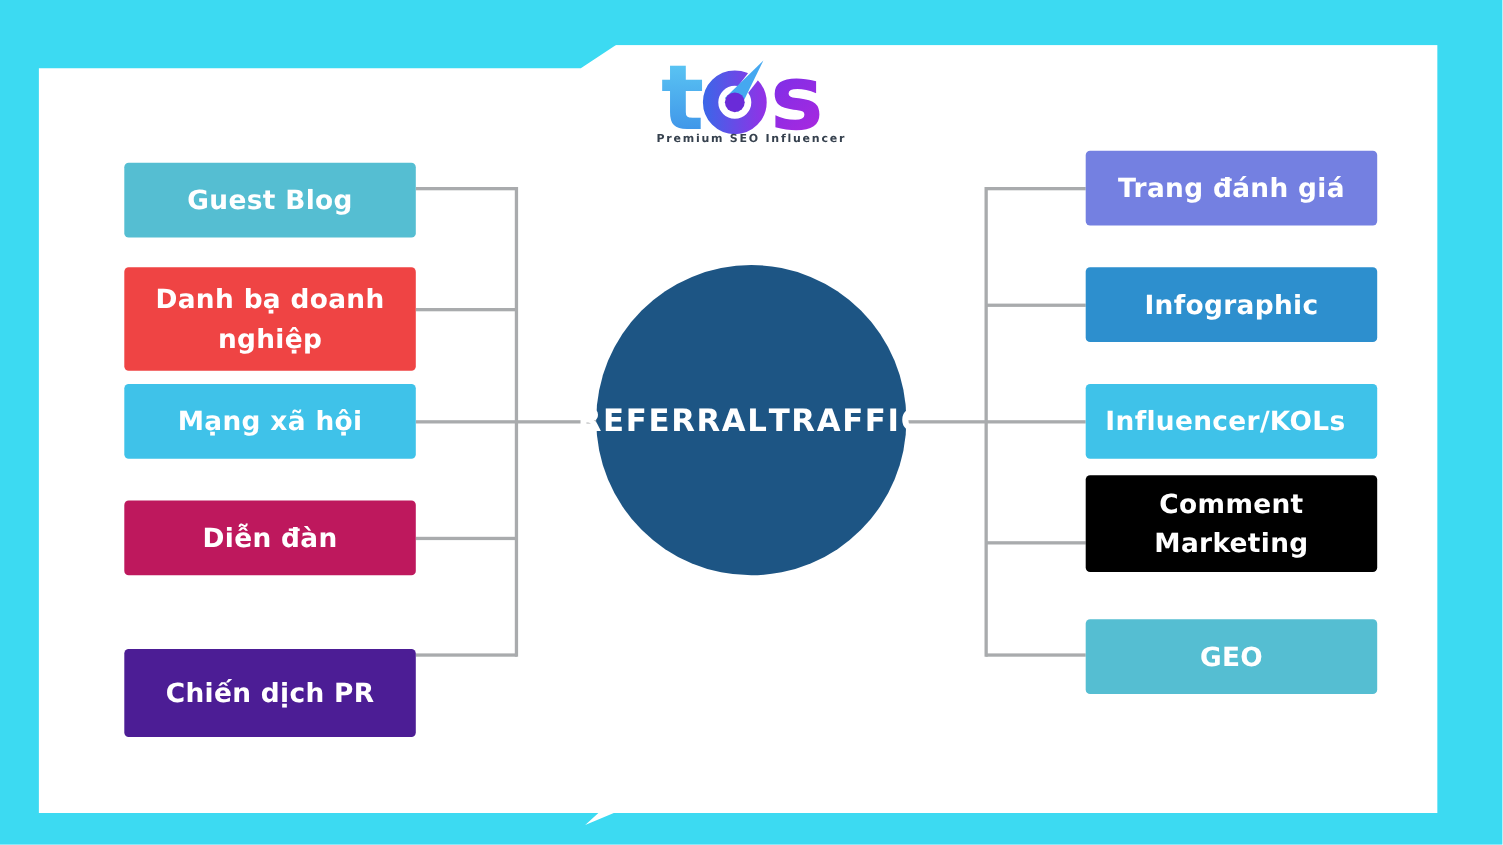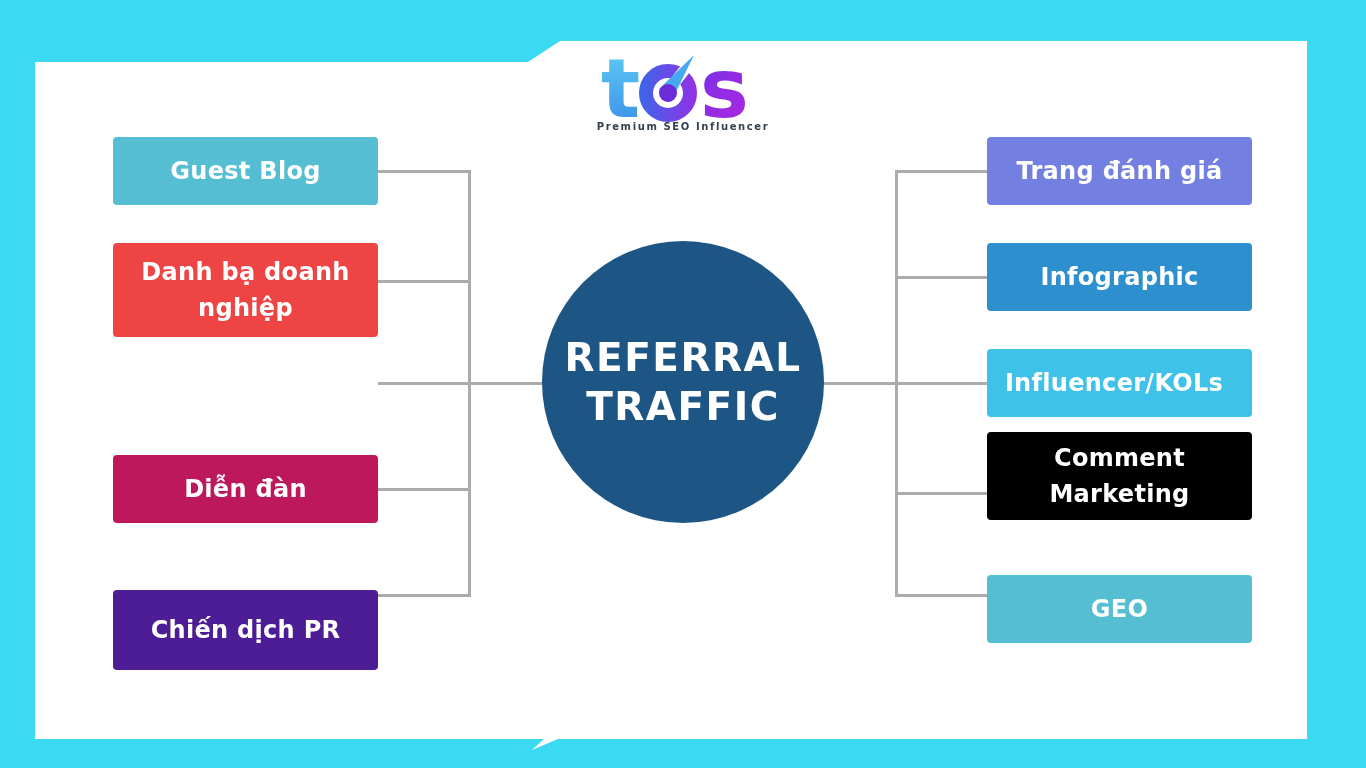--- a/index.html
+++ b/index.html
@@ -20,22 +20,22 @@
   .node{
     position:absolute;width:265px;display:flex;align-items:center;justify-content:center;
     text-align:center;color:#fff;font-weight:bold;font-size:24px;letter-spacing:.3px;
     line-height:1.5;border-radius:4px;padding:0 26px;box-sizing:border-box;
   }
   .node.col-left{left:113px;}
   .node.col-right{left:987px;}
   .conn{position:absolute;}
   .center-circle{
     position:absolute;left:542px;top:241px;width:282px;height:282px;border-radius:50%;
-    display:flex;flex-direction:column;align-items:center;justify-content:center;
-    color:#fff;font-weight:bold;font-size:39px;letter-spacing:1.5px;line-height:49px;
+    display:flex;align-items:center;justify-content:center;
+    color:#fff;font-weight:bold;font-size:28px;letter-spacing:1.5px;line-height:49px;
   }
 </style>
 </head>
 <body>
 
 <div class="stage" style="background: rgb(60, 218, 242);">
 
   <div class="panel" style="background: rgb(255, 255, 255);"></div>
 
   <svg class="logo-svg" viewBox="0 0 160 72">
@@ -78,42 +78,45 @@
   <div class="conn" style="left: 896px; top: 492px; width: 91px; height: 3px; background: rgb(169, 171, 173);"></div>
   <div class="conn" style="left: 896px; top: 594px; width: 91px; height: 3px; background: rgb(169, 171, 173);"></div>
   <div class="conn" style="left: 895px; top: 170px; width: 3px; height: 427px; background: rgb(169, 171, 173);"></div>
   <div class="conn" style="left: 820px; top: 382px; width: 77px; height: 3px; background: rgb(169, 171, 173);"></div>
 
   <div class="center-circle" style="background: rgb(29, 85, 132);">
     <span>REFERRAL</span>
     <span>TRAFFIC</span>
   </div>
 
-  <div class="node col-left" style="top: 137px; height: 68px; background: rgb(85, 190, 210);">
+  <div class="node col-left" style="top: 148px; height: 68px; background: rgb(85, 190, 210);">
     <span>Guest Blog</span>
   </div>
   <div class="node col-left" style="top: 243px; height: 94px; background: #ef4444;">
     <span>Danh bạ doanh nghiệp</span>
+  </div>
+  <div class="node col-left" style="top: 349px; height: 68px; background: rgb(63, 194, 233);">
+    <span>Mạng xã hội</span>
   </div>
   <div class="node col-left" style="top: 455px; height: 68px; background: #be185d;">
     <span>Diễn đàn</span>
   </div>
   <div class="node col-left" style="top: 590px; height: 80px; background: #4c1d95;">
     <span>Chiến dịch PR</span>
   </div>
 
   <div class="node col-right" style="top: 243px; height: 68px; background: rgb(45, 143, 206);">
     <span>Infographic</span>
   </div>
   <div class="node col-right" style="top: 137px; height: 68px; background: rgb(116, 128, 225);">
     <span>Trang đánh giá</span>
   </div>
   <div class="node col-right" style="top: 349px; height: 68px; background: rgb(63, 194, 233); padding-left: 15px;">
     <span>Influencer/KOLs</span>
   </div>
   <div class="node col-right" style="top: 432px; height: 88px; background: #000000;">
     <span>Comment Marketing</span>
   </div>
-  <div class="node col-right" style="top: 575px; height: 68px; background: rgb(85, 190, 210);">
+  <div class="node col-right" style="top: 563px; height: 68px; background: rgb(85, 190, 210);">
     <span>GEO</span>
   </div>
 
 </div>
 
 </body></html>

